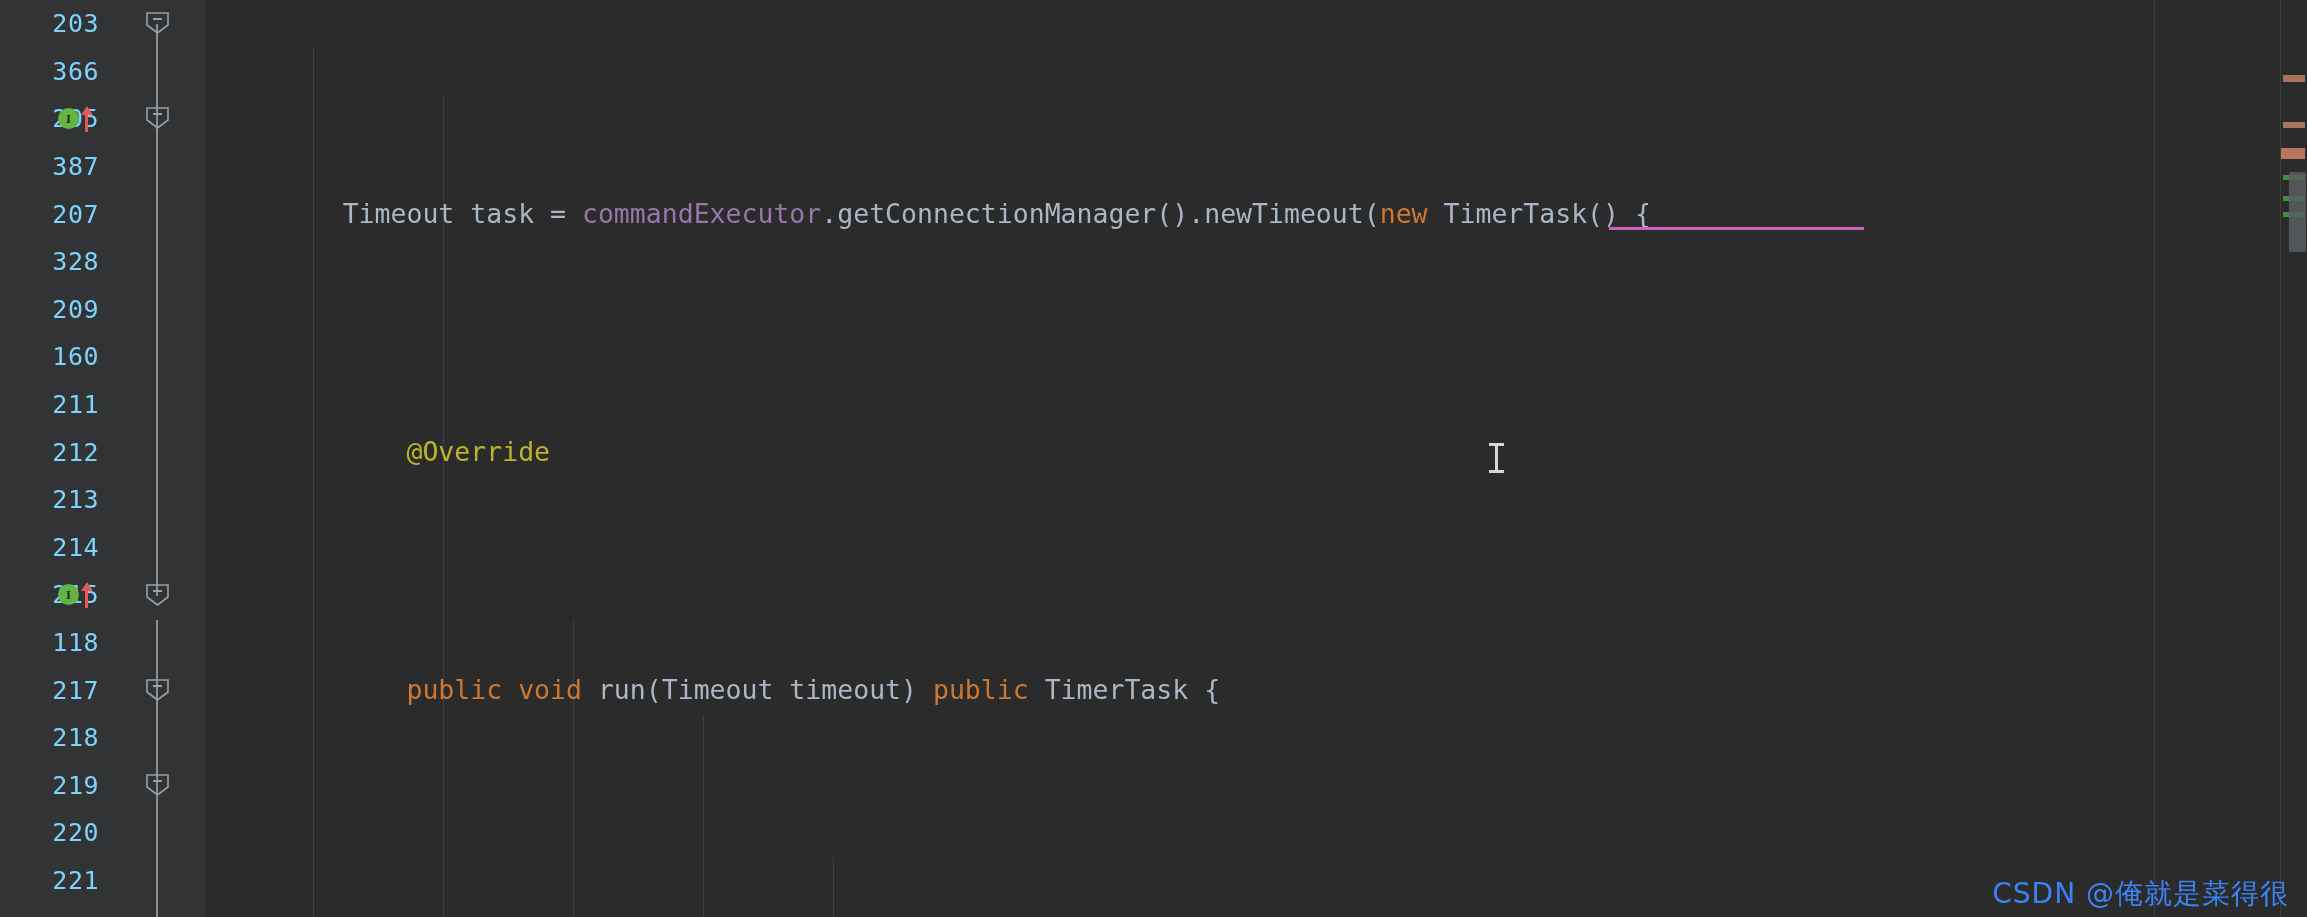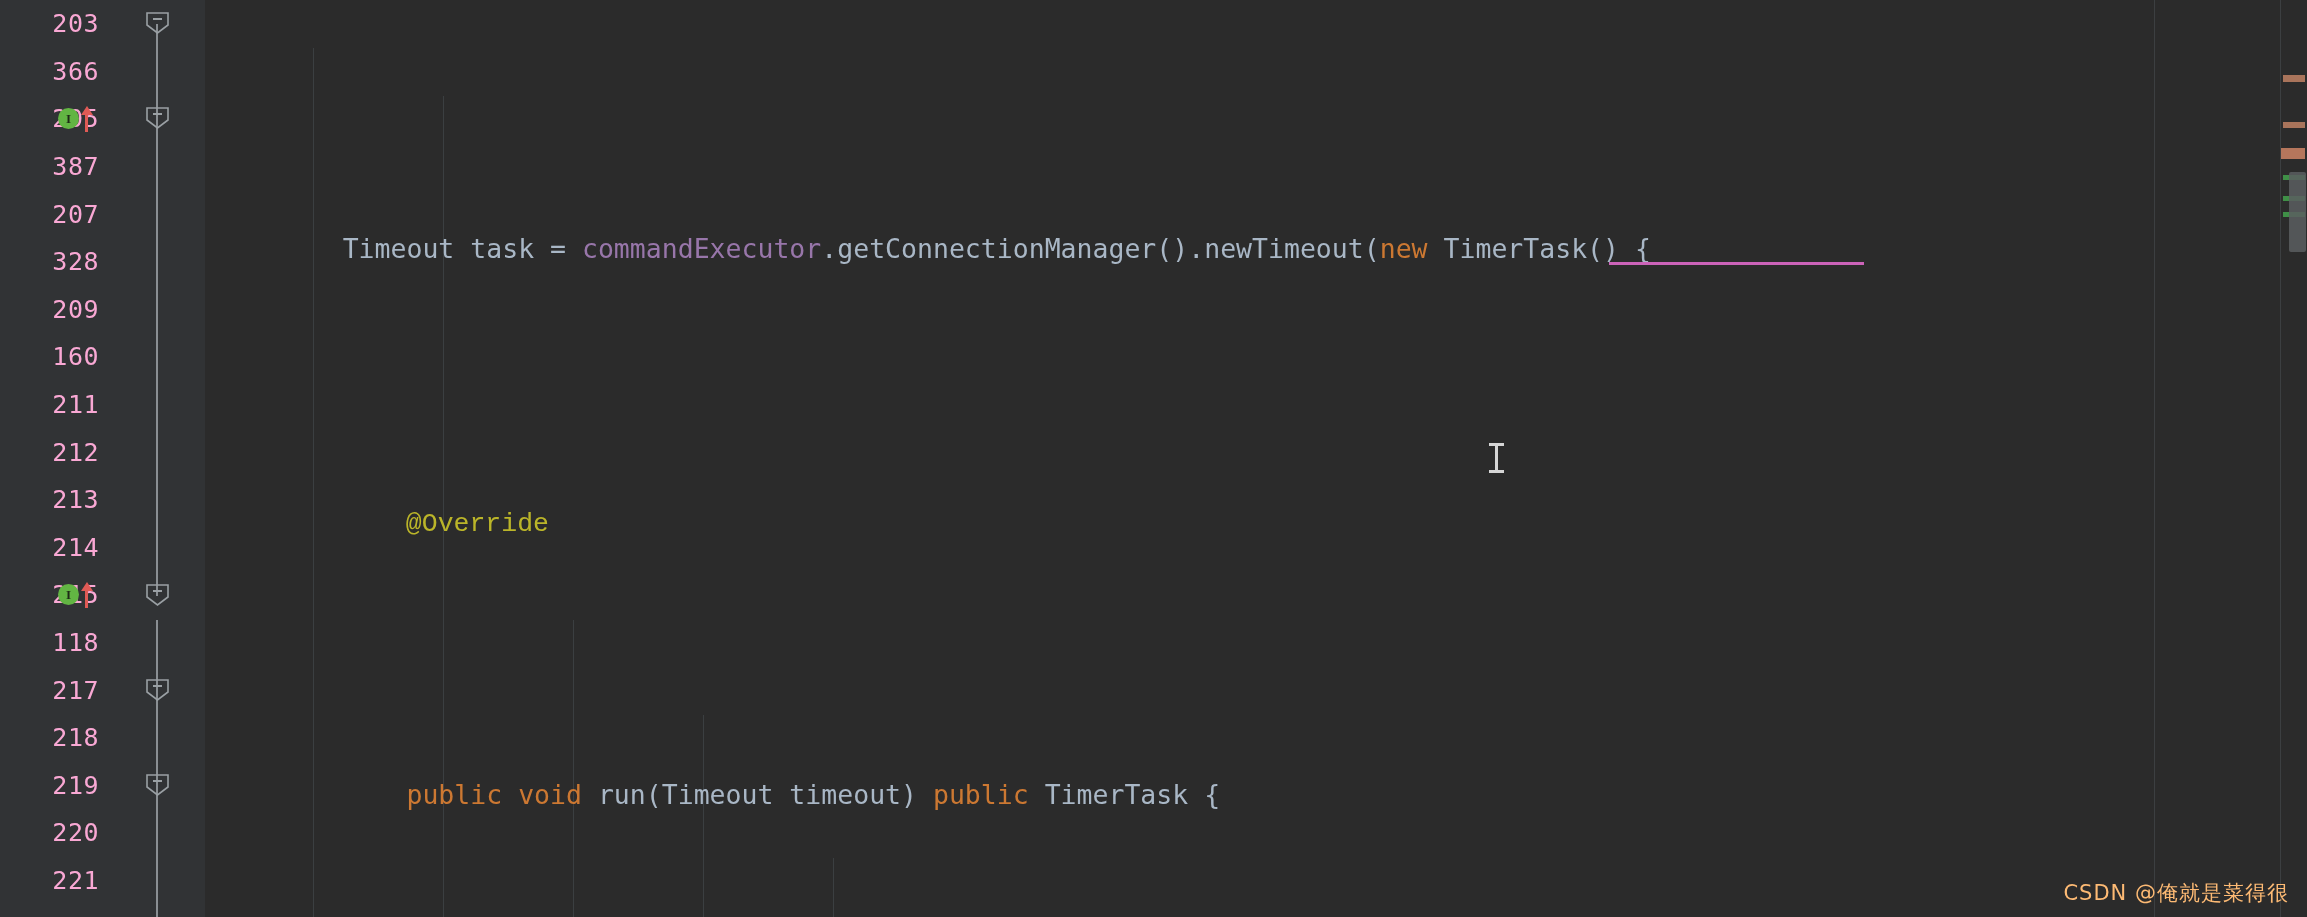--- a/index.html
+++ b/index.html
@@ -16,21 +16,21 @@
     width:105px;flex:0 0 105px;background:#313335;position:relative;
   }
   .fold-col{
     width:100px;flex:0 0 100px;background:#313335;position:relative;
   }
   .gutter-row{
     height:47.6px;display:flex;align-items:center;justify-content:flex-end;
     padding-right:6px;box-sizing:border-box;position:relative;
   }
   .lineno{
-    color:#f9a8d4;font-size:25px;letter-spacing:0.5px;
+    color:#7dd3fc;font-size:25px;letter-spacing:0.5px;
     font-family:"DejaVu Sans Mono","Liberation Mono",monospace;
   }
   .marker-wrap{
     position:absolute;left:58px;top:50%;transform:translateY(-50%);
     display:flex;align-items:center;gap:2px;
   }
   .impl-icon{
     width:21px;height:21px;border-radius:50%;background:#62b543;
     display:flex;align-items:center;justify-content:center;
     color:#1d2a16;font-size:13px;font-weight:bold;
@@ -60,31 +60,31 @@
   
   .code-area{
     flex:1 1 auto;position:relative;background:#2b2b2b;overflow:hidden;
   }
   .code-lines{
     position:absolute;left:0;top:0;right:0;
     font-size:26.5px;line-height:47.6px;
     font-family:"DejaVu Sans Mono","Liberation Mono",monospace;
     white-space:pre;letter-spacing:0px;
   }
-  .ln{height:47.6px;position:relative;padding-left:10px;box-sizing:border-box;margin-top:35px;}
+  .ln{height:47.6px;position:relative;padding-left:10px;box-sizing:border-box;}
 
   
   .indent-guide{
     position:absolute;top:0;bottom:0;width:1px;background:#3b3f41;
   }
 
   
   .t-def   {color:#a9b7c6;}
   .t-kw    {color:#cc7832;}
-  .t-ann   {color:#bbb529;font-family:Liberation Mono, monospace;}
+  .t-ann   {color:#bbb529;}
   .t-field {color:#9876aa;}
   .magenta-underline{
     position:absolute;height:3px;background:#cc63b9;
   }
   .i-beam{
     position:absolute;width:3px;height:30px;background:#d6d6d6;
   }
   .i-beam::before,.i-beam::after{
     content:"";position:absolute;left:-6px;width:15px;height:3px;background:#d6d6d6;
   }
@@ -104,21 +104,21 @@
     opacity:.85;
   }
 
   
   .vline{
     position:absolute;top:0;bottom:0;width:1px;background:#3c3f41;
   }
 
   
   .watermark{
-    position:absolute;right:18px;bottom:10px;color:#fdba74;font-size:21px;
+    position:absolute;right:18px;bottom:4px;color:#3b82f6;font-size:28px;
     font-family:"DejaVu Sans","Liberation Sans",sans-serif;letter-spacing:1px;
   }
 </style>
 </head>
 <body>
 
 <div class="editor">
 
   <div class="gutter">
     <div class="gutter-row">

